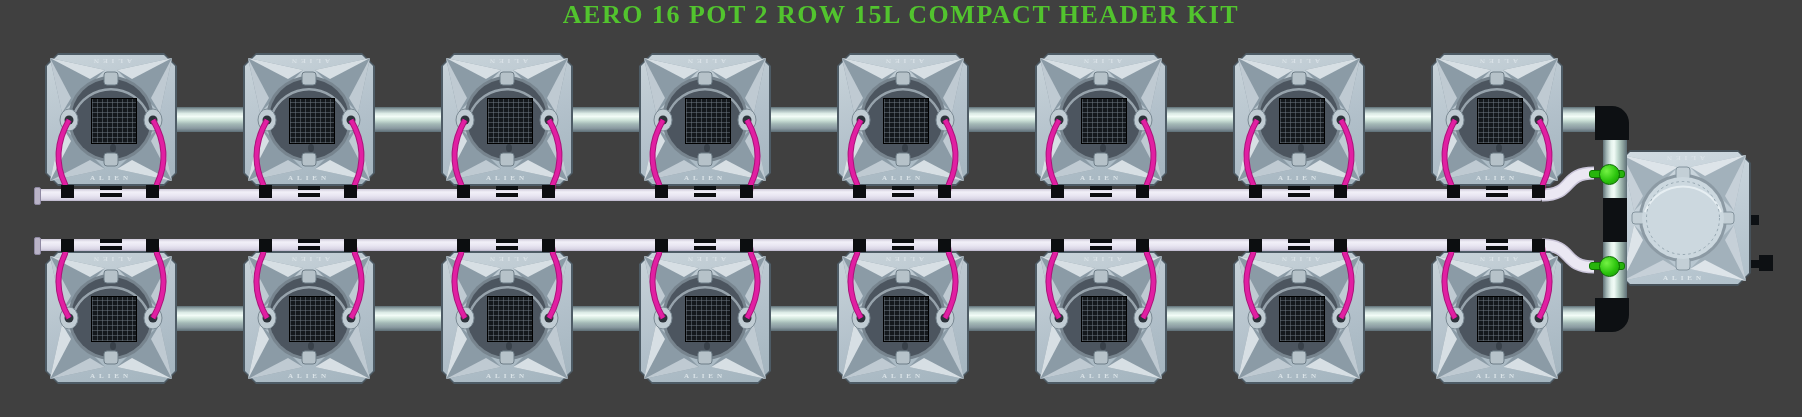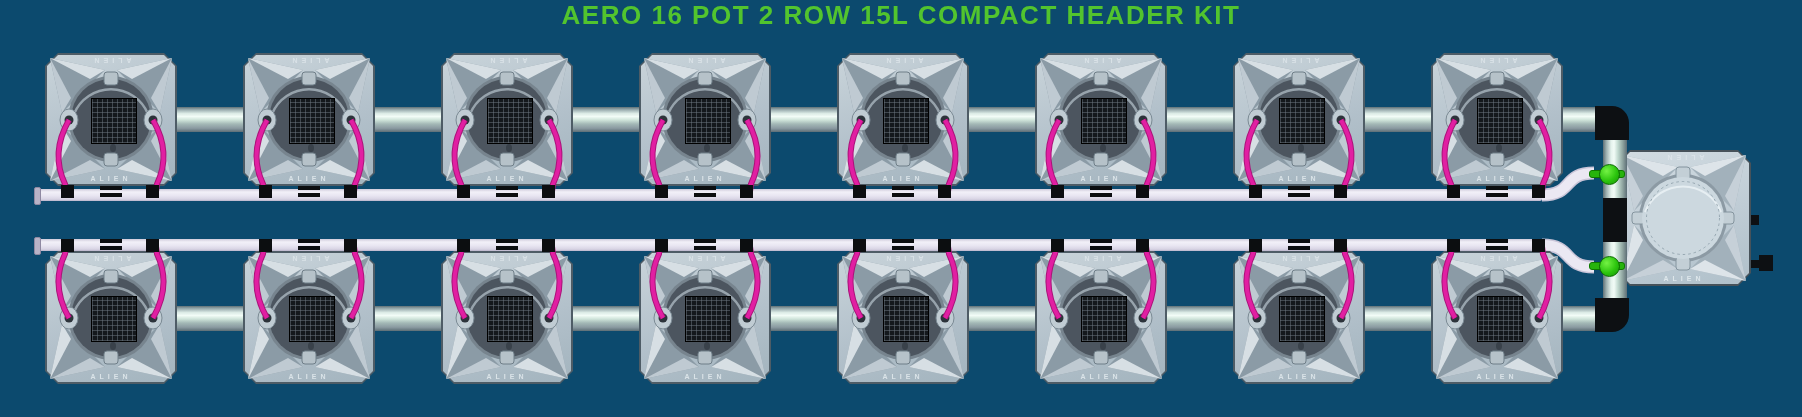--- a/index.html
+++ b/index.html
@@ -1,17 +1,17 @@
 <!DOCTYPE html>
 <html><head>
 <meta charset="utf-8">
 <style>
   html,body{margin:0;padding:0;background:#ffffff;}
-  #stage{position:relative;width:1802px;height:417px;background:#0c4a6e;overflow:hidden;
-         font-family:Liberation Sans, sans-serif;}
+  #stage{position:relative;width:1802px;height:417px;background:#404040;overflow:hidden;
+         font-family:Liberation Serif, serif;}
 
   
   .title{position:absolute;left:0;right:0;top:1px;height:28px;line-height:28px;
          text-align:center;font-size:26px;font-weight:700;letter-spacing:1.5px;
          color:#52c42e;white-space:nowrap;}
 
   
   .feed-pipe{position:absolute;height:25px;
     background:linear-gradient(180deg,#5f7076 0%,#8da0a4 8%,#dcebe6 26%,#f2fcf7 38%,
                #cfe4da 52%,#a3b8b6 68%,#8a9aa1 85%,#5d6e76 100%);}

